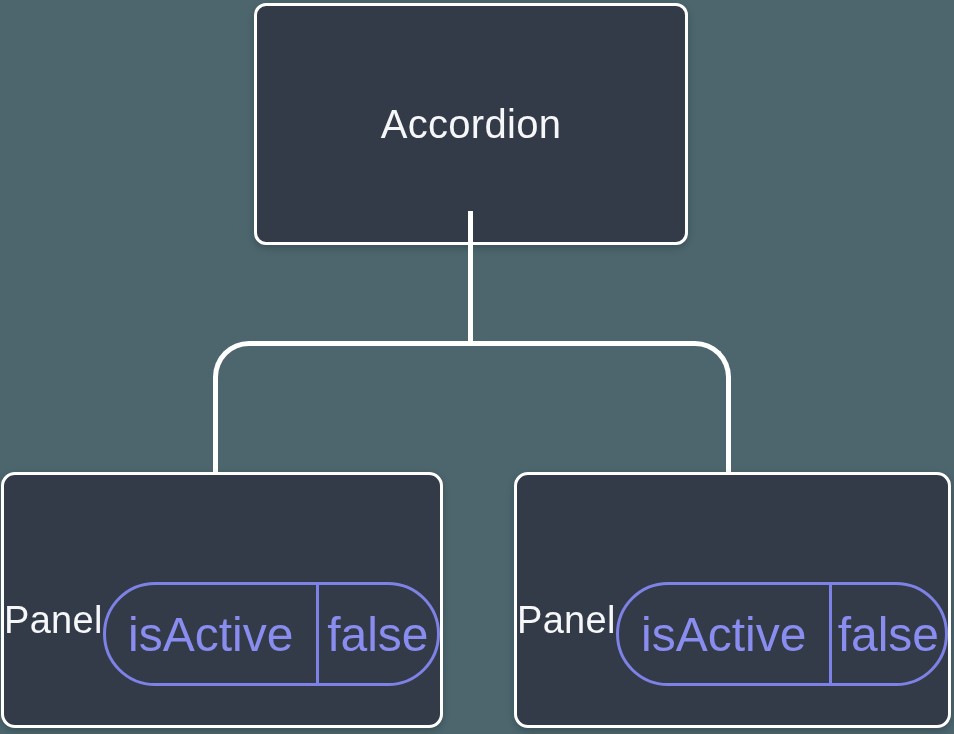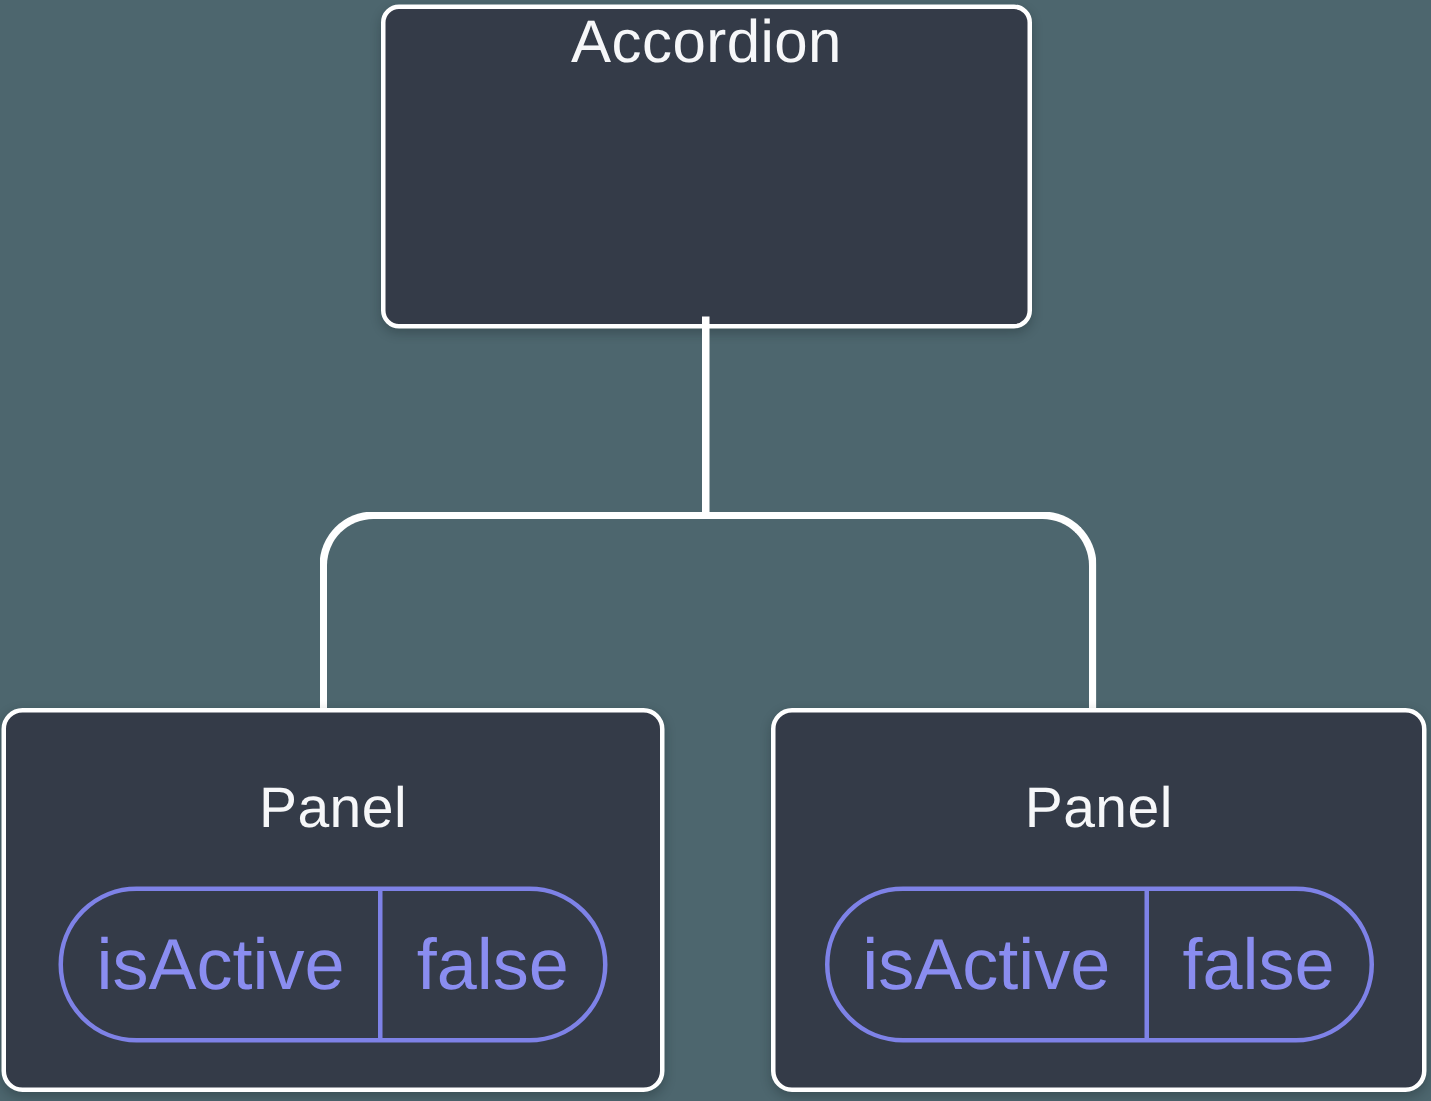--- a/index.html
+++ b/index.html
@@ -26,23 +26,24 @@
     color: var(--label-text, #f6f7f9);
     font-weight: 500;
     letter-spacing: 0.3px;
     white-space: nowrap;
   }
   
   .node.root {
     left: 254px;
     top: 3px;
     width: 434px;
-    height: 216px;
+    height: 242px;
     border-radius: 12px;
     display: flex;
+    align-items: center;
     justify-content: center;
   }
   .node.root .node-label { font-size: 40px; }
   
   .connector-stem {
     position: absolute;
     left: 468px;
     top: 211px;
     width: 5px;
     height: 135px;
@@ -59,21 +60,21 @@
     border-bottom: none;
     border-radius: 36px 36px 0 0;
   }
   
   .node.panel {
     top: 472px;
     width: 442px;
     height: 256px;
     border-radius: 14px;
     display: flex;
-    flex-direction: column;
+    flex-direction: row;
     align-items: center;
     padding-top: 40px;
   }
   .node.panel.left  { left: 1px; }
   .node.panel.right { left: 514px; width: 437px; }
   .node.panel .node-label {
     font-size: 38px;
     line-height: 48px;
   }
   

